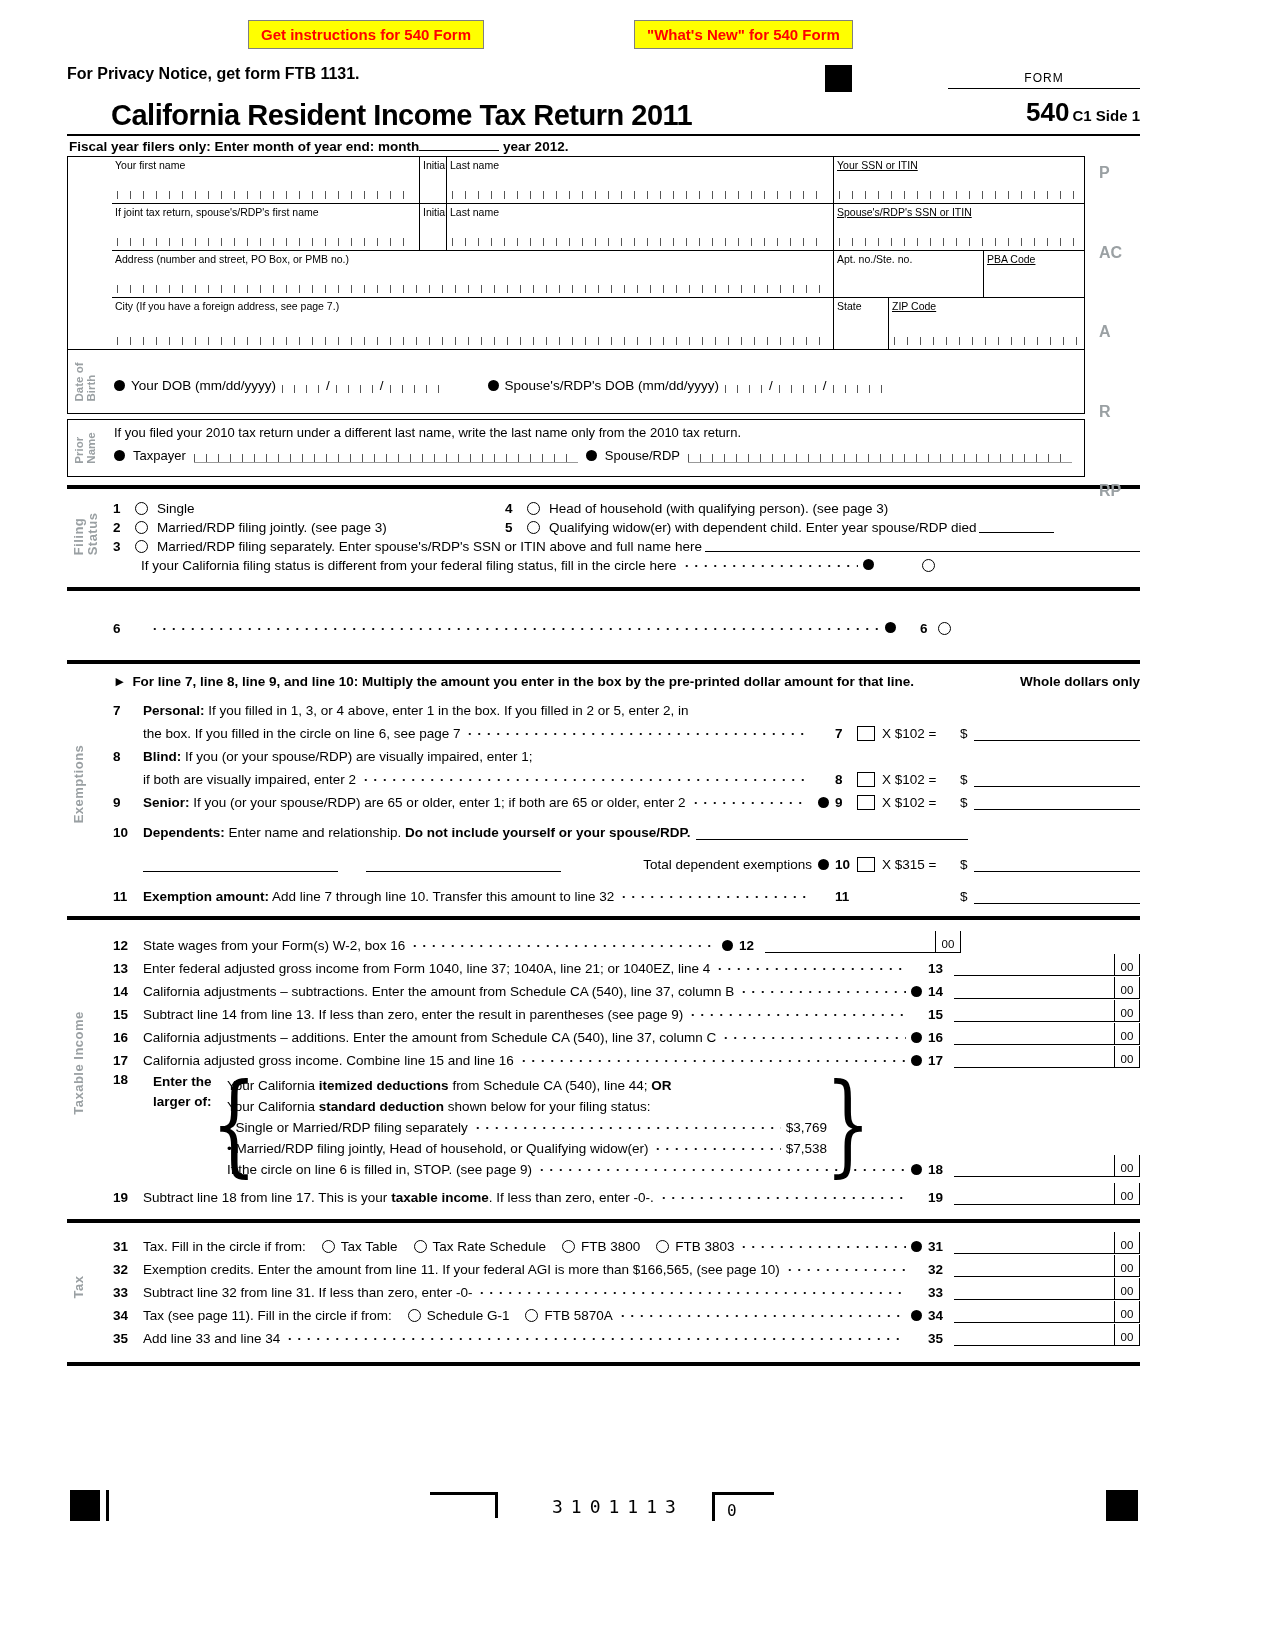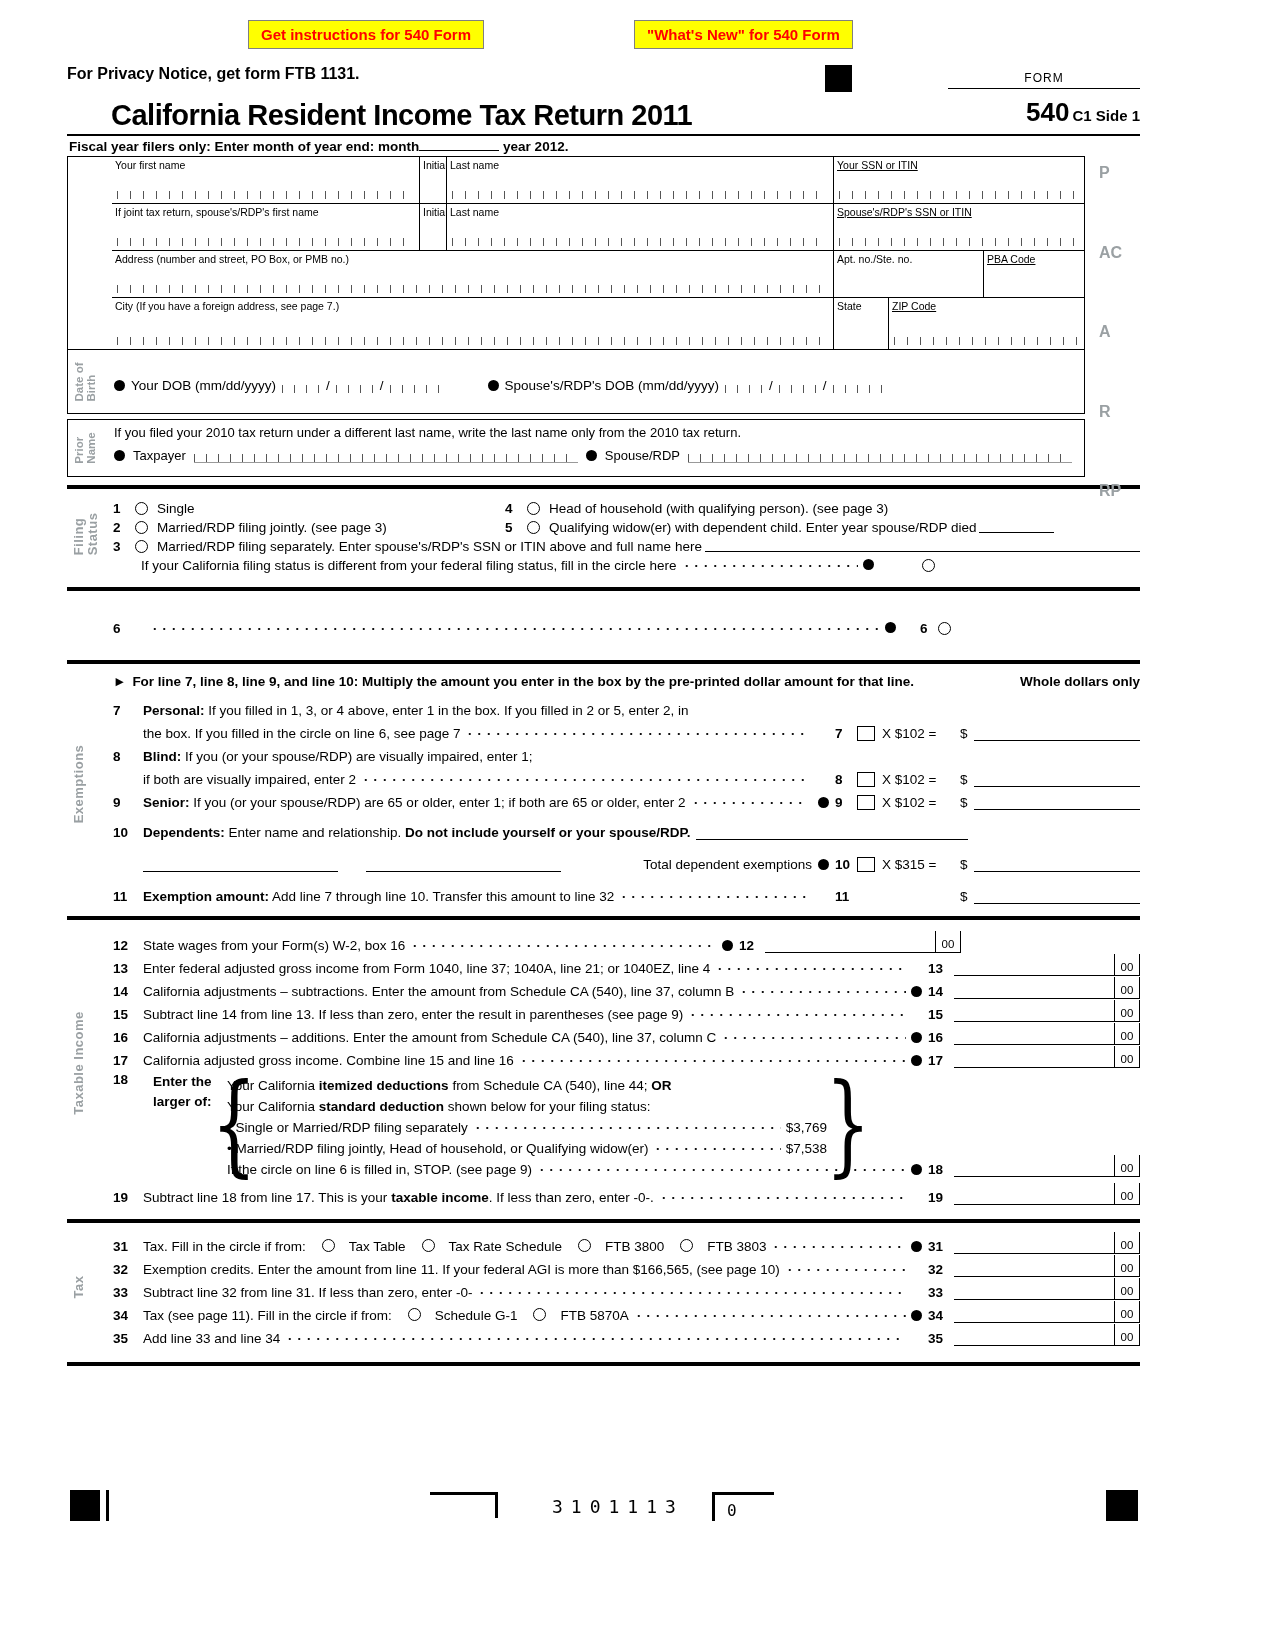--- a/index.html
+++ b/index.html
@@ -114,21 +114,21 @@
 .t18-left{position:absolute;left:0;top:0;display:flex;}
 .t18-intro{font-weight:bold;line-height:20px;margin-left:10px;}
 .t18-body{margin-left:114px;}
 .t18-row{display:flex;align-items:flex-end;height:21px;width:600px;}
 .t18-row.full{width:913px;}
 .brace{position:absolute;font-family:"DejaVu Serif",serif;font-size:110px;line-height:108px;top:-2px;transform:scaleX(0.65);color:#000;}
 .brace-open{left:86px;}
 .brace-close{left:700px;}
 
 .tax-rows{padding:8px 0 4px;}
-.opt{display:flex;margin-left:16px;gap:8px;}
+.opt{display:flex;align-items:flex-end;margin-left:16px;}
 .opt .radio{margin:0 6px 1px 0;}
 
 
 .footer{position:absolute;left:0;top:1488px;width:1275px;height:42px;}
 .fsq{position:absolute;background:#000;}
 .fsq-left{left:70px;top:2px;width:30px;height:31px;}
 .fsq-right{left:1106px;top:2px;width:32px;height:31px;}
 .f-tick{position:absolute;left:106px;top:2px;width:2.5px;height:31px;background:#000;}
 .f-bracket{position:absolute;left:430px;top:4px;width:68px;height:26px;border-top:3px solid #000;border-right:3px solid #000;}
 .f-barcode{position:absolute;left:552px;top:8px;font-family:"DejaVu Sans Mono",monospace;font-size:18px;letter-spacing:8px;}

